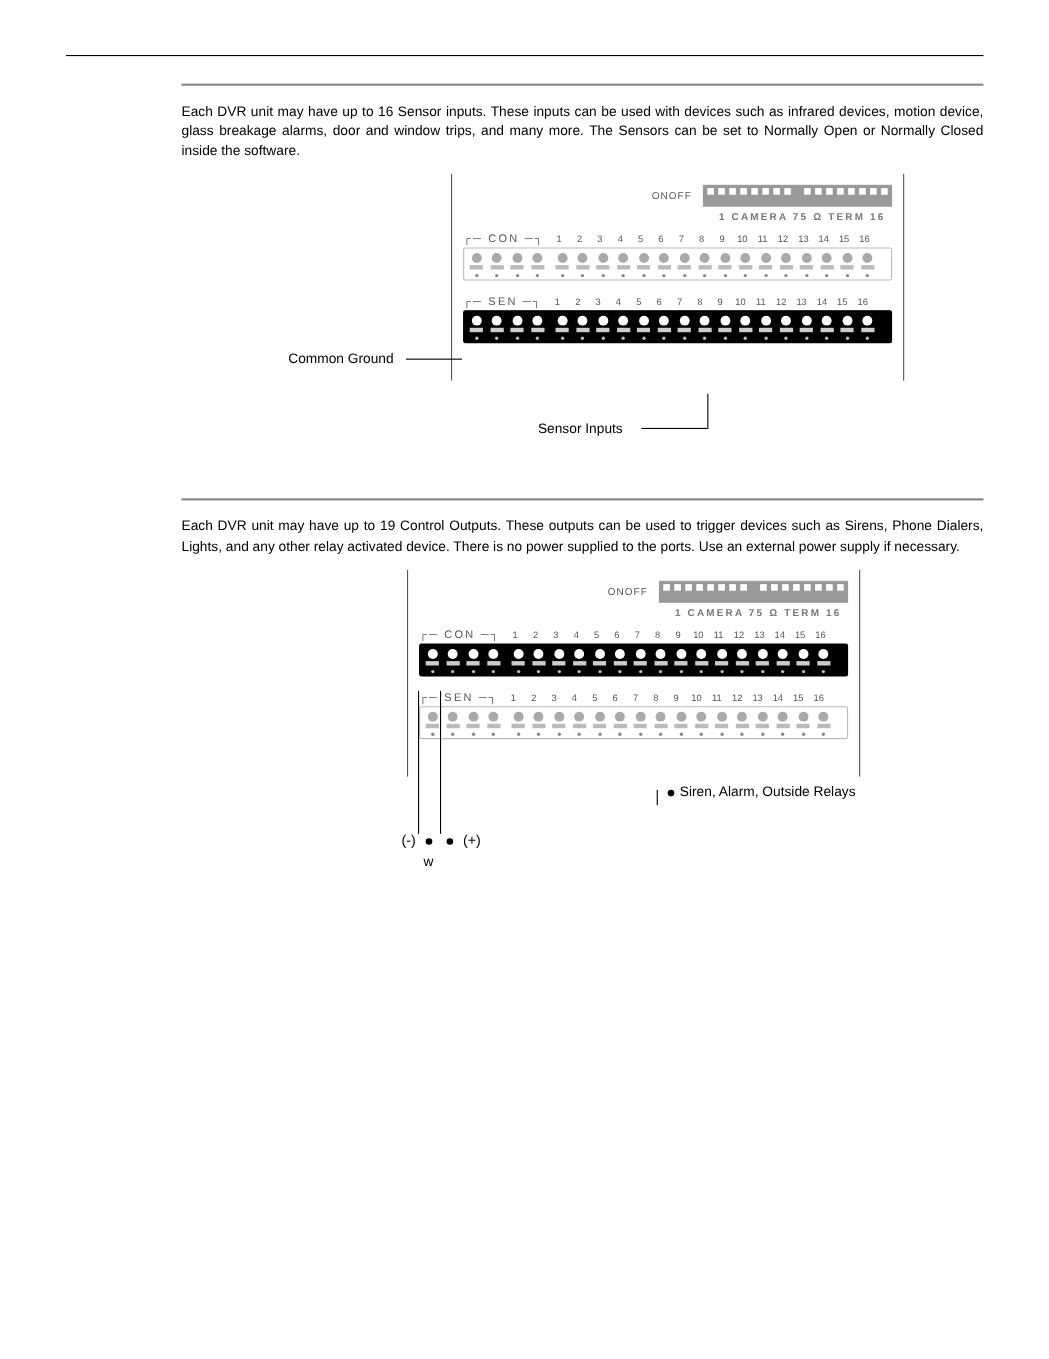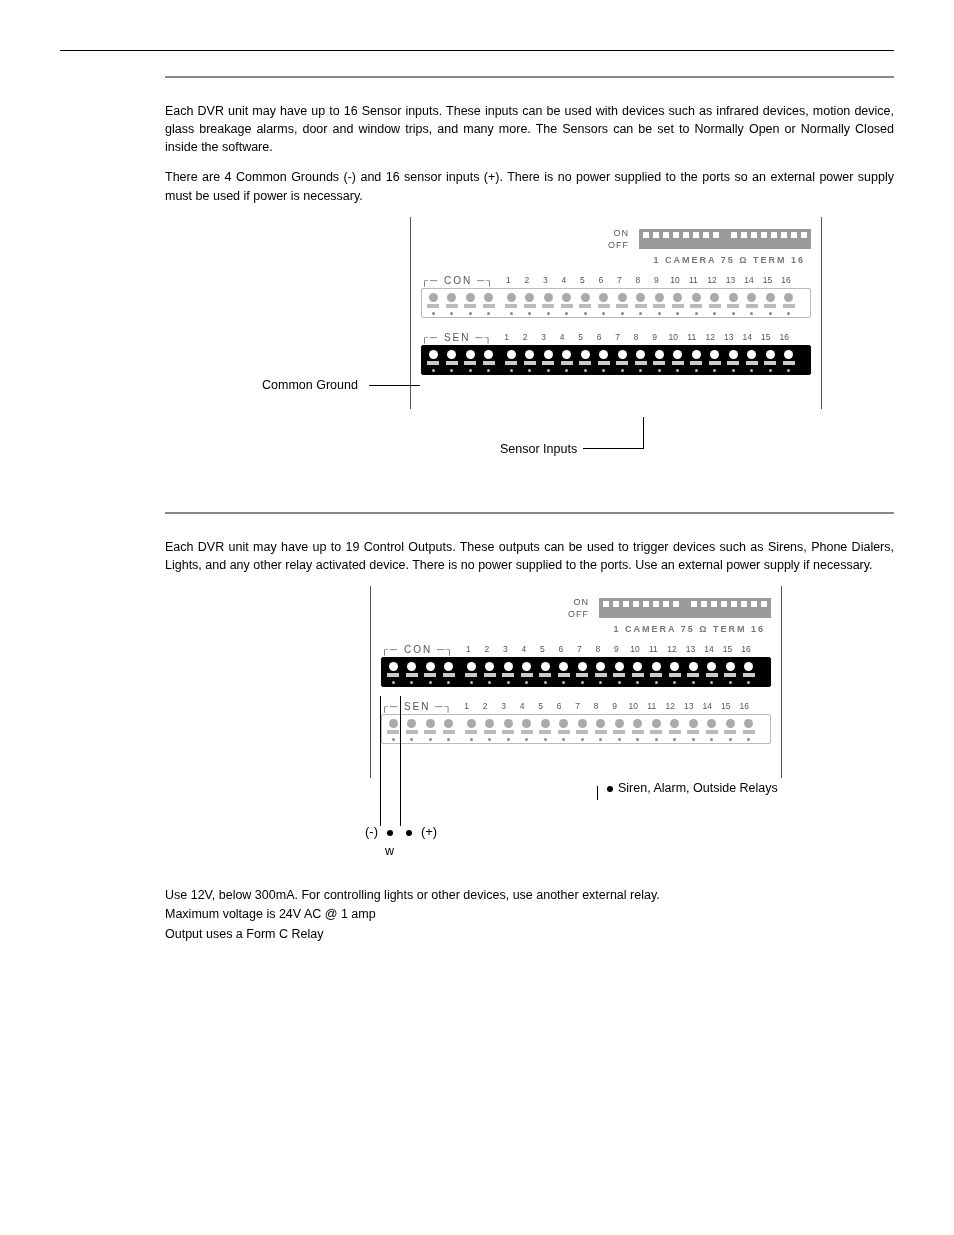--- a/index.html
+++ b/index.html
@@ -14,21 +14,21 @@
   .page {
     padding: 50px 60px 60px 60px;
   }
   .rule-top {
     border-top: 1px solid #000;
     margin-bottom: 25px;
   }
   .section {
     margin: 0 0 35px 105px;
     border-top: 2px solid #888;
-    padding-top: 24px;
+    padding-top: 14px;
   }
   .para {
     font-size: 12.5px;
     line-height: 1.45;
     text-align: justify;
     margin: 0 0 12px 0;
   }
   .figure {
     margin: 10px auto 10px auto;
     position: relative;
@@ -45,26 +45,26 @@
   }
   .dip-area {
     display: flex;
     align-items: center;
     justify-content: flex-end;
     gap: 6px;
     margin-bottom: 4px;
   }
   .onoff {
     display: flex;
-    flex-direction: column;
+    flex-direction: row;
     font-size: 9px;
     letter-spacing: 1px;
     color: #555;
     line-height: 12px;
-    align-items: flex-end;
+    align-items: center;
     margin-right: 4px;
   }
   .dip {
     background: #9a9a9a;
     display: flex;
     gap: 2px;
     padding: 3px;
   }
   .dip-half { display: flex; gap: 2px; }
   .dip-sw {
@@ -194,21 +194,20 @@
 </style>
 </head>
 <body>
 
 <div class="page">
 
   <div class="rule-top"></div>
 
   <div class="section">
     <p class="para">Each DVR unit may have up to 16 Sensor inputs. These inputs can be used with devices such as infrared devices, motion device, glass breakage alarms, door and window trips, and many more. The Sensors can be set to Normally Open or Normally Closed inside the software.</p>
-    <p class="para">There are 4 Common Grounds (-) and 16 sensor inputs (+). There is no power supplied to the ports so an external power supply must be used if power is necessary.</p>
 
     <div class="figure">
 
       <div class="panel">
         <div class="dip-area">
           <div class="onoff">
             <span>ON</span>
             <span>OFF</span>
           </div>
           <div class="dip">
@@ -484,21 +483,21 @@
                 <span class="slot"></span>
                 <span class="dot4"></span>
               </div>
           </div>
         </div>
       </div>
 
       <div class="ann-left" style="left:97px;top:161px">Common Ground</div>
       <div class="ann-line" style="left:204px;top:168px;width:51px;height:1px"></div>
 
-      <div class="ann-lbl" style="left:335px;top:225px">Sensor Inputs</div>
+      <div class="ann-lbl" style="left:324px;top:225px">Sensor Inputs</div>
       <div class="ann-line" style="left:418px;top:231px;width:60px;height:1px"></div>
       <div class="ann-line" style="left:478px;top:200px;width:1px;height:32px"></div>
     </div>
   </div>
 
   <div class="section">
     <p class="para">Each DVR unit may have up to 19 Control Outputs. These outputs can be used to trigger devices such as Sirens, Phone Dialers, Lights, and any other relay activated device.  There is no power supplied to the ports. Use an external power supply if necessary.</p>
 
     <div class="figure2">
 
@@ -794,20 +793,15 @@
       <div class="ann-line" style="left:235px;top:110px;width:1px;height:130px"></div>
       <div class="relay-dots" style="left:200px;top:238px">
         <span>(-)</span>
         <span class="rdot"></span>
         <span class="rdot"></span>
         <span>(+)</span>
       </div>
       <div class="ann-lbl" style="left:220px;top:258px">w</div>
     </div>
 
-    <div class="spec-list">
-      <div>Use 12V, below 300mA. For controlling lights or other devices, use another external relay.</div>
-      <div>Maximum voltage is 24V AC @ 1 amp</div>
-      <div>Output uses a Form C Relay</div>
-    </div>
   </div>
 
 </div>
 
 </body></html>

